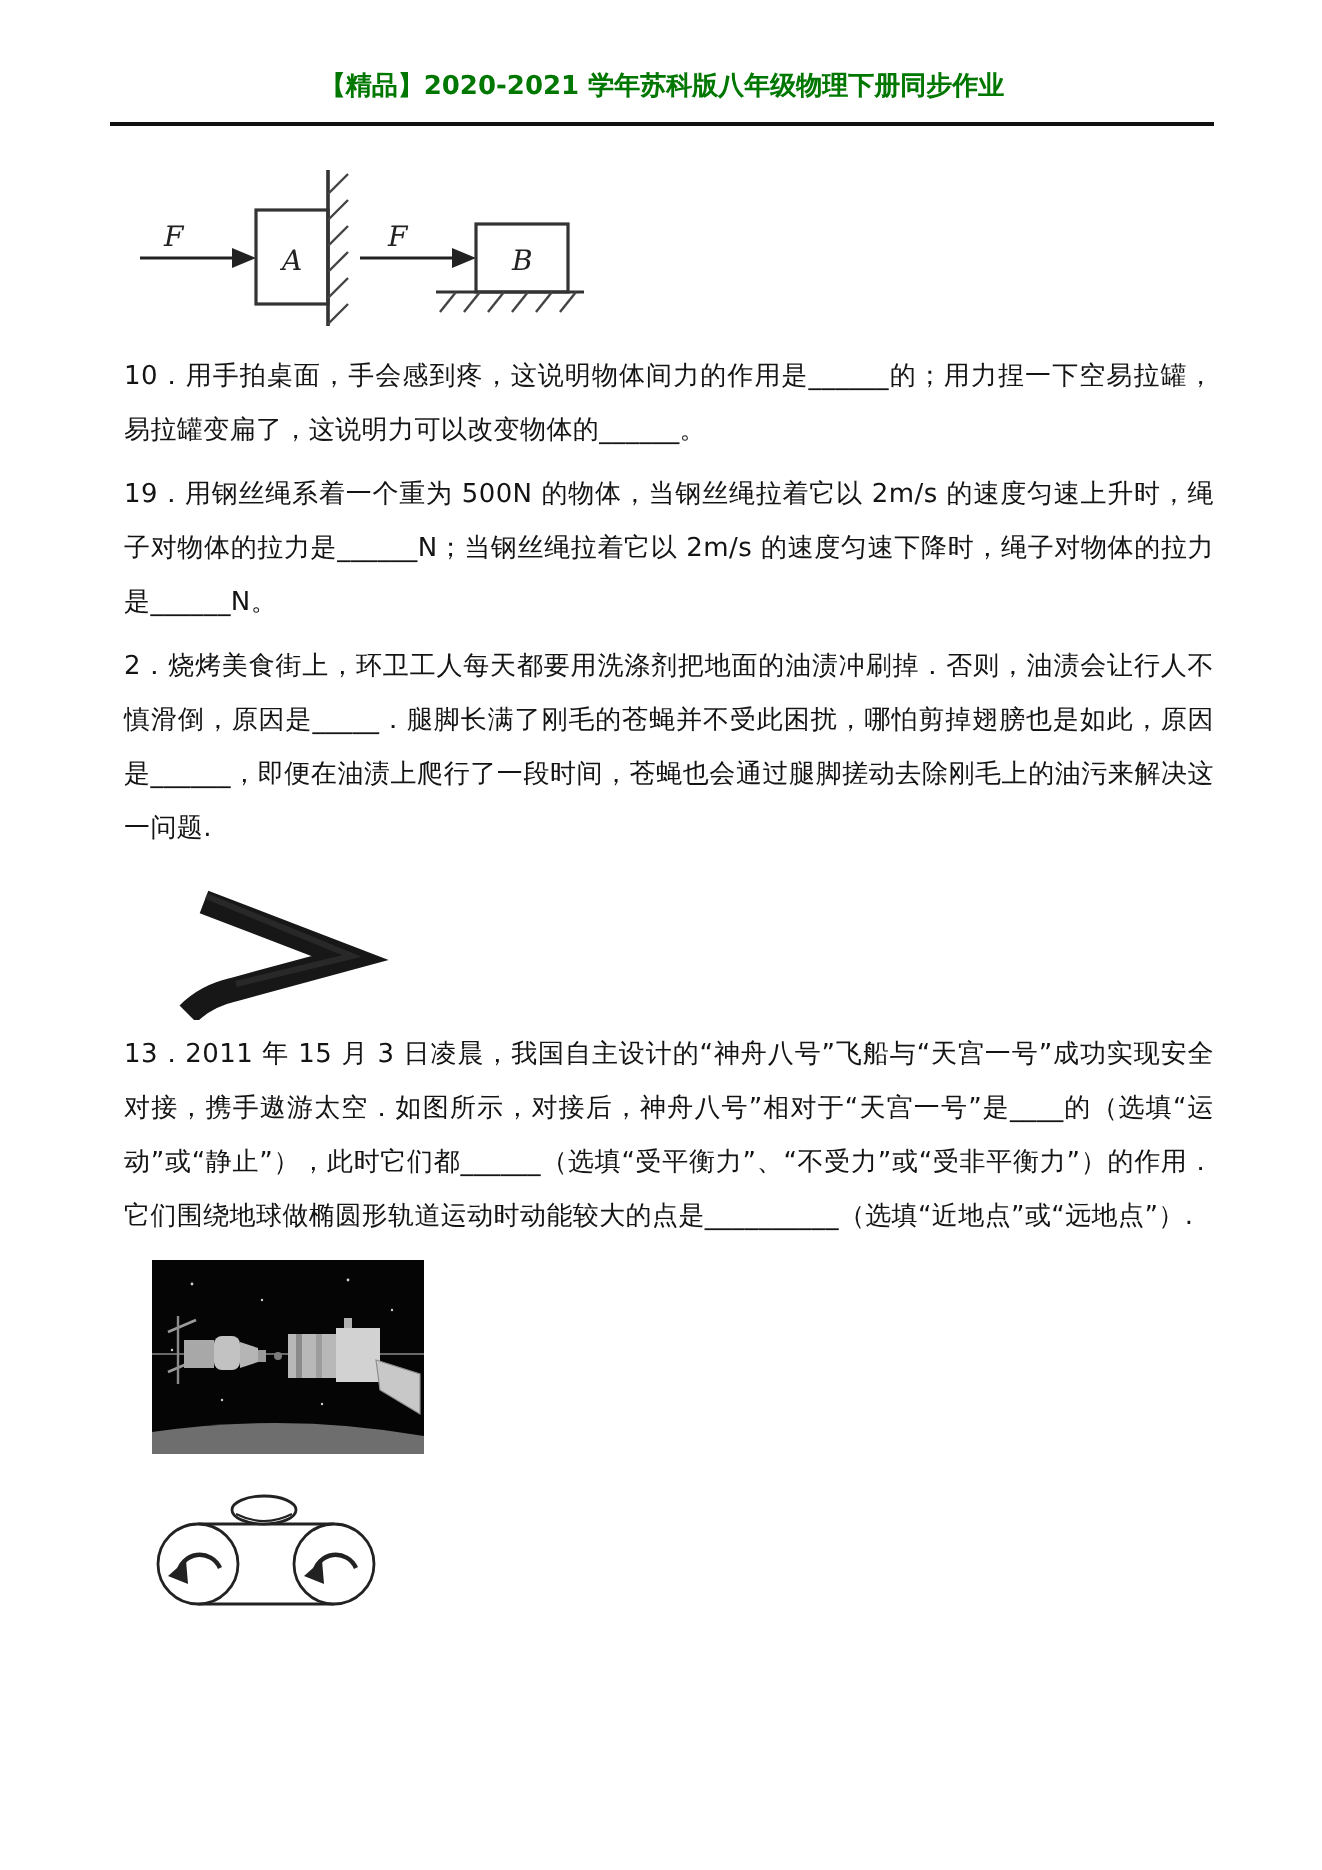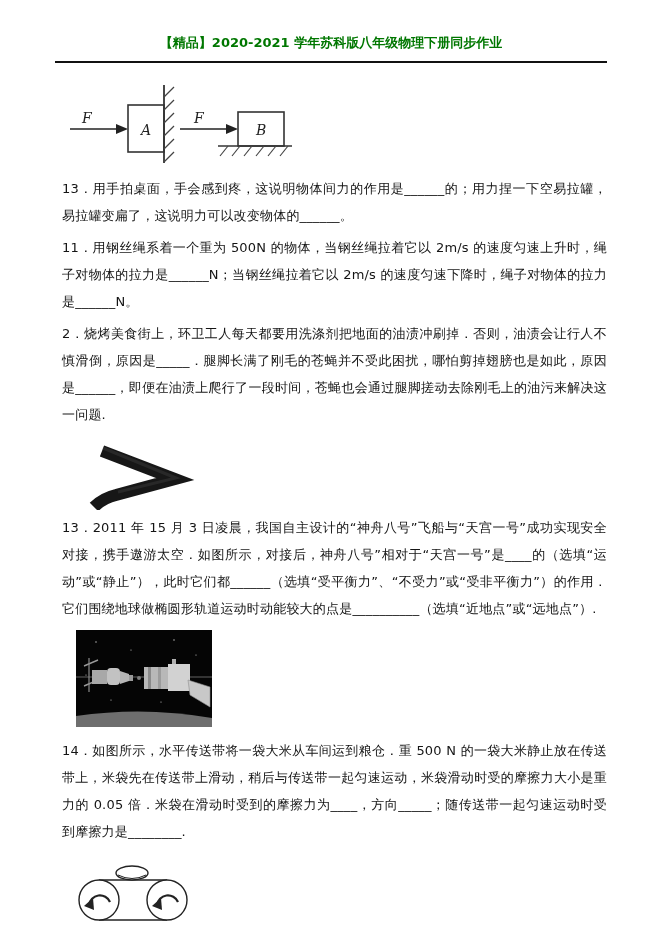--- a/index.html
+++ b/index.html
@@ -64,22 +64,22 @@
           <line x1="160" y1="63" x2="152" y2="73"></line>
           <line x1="172" y1="63" x2="164" y2="73"></line>
           <line x1="184" y1="63" x2="176" y2="73"></line>
           <line x1="196" y1="63" x2="188" y2="73"></line>
           <line x1="208" y1="63" x2="200" y2="73"></line>
           <line x1="220" y1="63" x2="212" y2="73"></line>
         </g>
       </svg>
     </div>
 
-    <p class="q">13．用手拍桌面，手会感到疼，这说明物体间力的作用是______的；用力捏一下空易拉罐，易拉罐变扁了，这说明力可以改变物体的______。</p>
-    <p class="q">11．用钢丝绳系着一个重为 500N 的物体，当钢丝绳拉着它以 2m/s 的速度匀速上升时，绳子对物体的拉力是______N；当钢丝绳拉着它以 2m/s 的速度匀速下降时，绳子对物体的拉力是______N。</p>
+    <p class="q">10．用手拍桌面，手会感到疼，这说明物体间力的作用是______的；用力捏一下空易拉罐，易拉罐变扁了，这说明力可以改变物体的______。</p>
+    <p class="q">19．用钢丝绳系着一个重为 500N 的物体，当钢丝绳拉着它以 2m/s 的速度匀速上升时，绳子对物体的拉力是______N；当钢丝绳拉着它以 2m/s 的速度匀速下降时，绳子对物体的拉力是______N。</p>
     <p class="q">2．烧烤美食街上，环卫工人每天都要用洗涤剂把地面的油渍冲刷掉．否则，油渍会让行人不慎滑倒，原因是_____．腿脚长满了刚毛的苍蝇并不受此困扰，哪怕剪掉翅膀也是如此，原因是______，即便在油渍上爬行了一段时间，苍蝇也会通过腿脚搓动去除刚毛上的油污来解决这一问题.</p>
 
     <div class="fig-mark">
       <svg width="122" height="70" viewBox="0 0 122 70">
         <path d="M 26 11 L 99 39 L 40 55 Q 27 58 18 67" fill="none" stroke="#171717" stroke-width="12" stroke-linejoin="miter" stroke-linecap="butt"></path>
         <path d="M 27 8 L 100 38 L 42 52" fill="none" stroke="#3a3a3a" stroke-width="3" opacity="0.5"></path>
       </svg>
     </div>
 
     <p class="q">13．2011 年 15 月 3 日凌晨，我国自主设计的“神舟八号”飞船与“天宫一号”成功实现安全对接，携手遨游太空．如图所示，对接后，神舟八号”相对于“天宫一号”是____的（选填“运动”或“静止”），此时它们都______（选填“受平衡力”、“不受力”或“受非平衡力”）的作用．它们围绕地球做椭圆形轨道运动时动能较大的点是__________（选填“近地点”或“远地点”）.</p>
@@ -115,21 +115,20 @@
           <rect x="72" y="37" width="3" height="22" fill="#8a8a8a"></rect>
           <rect x="82" y="37" width="3" height="22" fill="#9c9c9c"></rect>
           <rect x="92" y="34" width="22" height="27" fill="#d2d2d2"></rect>
           <rect x="96" y="29" width="4" height="5" fill="#b0b0b0"></rect>
           <polygon points="112,50 134,57 134,77 114,65" fill="#c8c8c8" stroke="#8f8f8f" stroke-width="0.6"></polygon>
         </g>
         <path d="M0,86 Q 68,76 136,88 L136,97 L0,97 Z" fill="#6e6e6e"></path>
       </svg>
     </div>
 
-    <p class="q">14．如图所示，水平传送带将一袋大米从车间运到粮仓．重 500 N 的一袋大米静止放在传送带上，米袋先在传送带上滑动，稍后与传送带一起匀速运动，米袋滑动时受的摩擦力大小是重力的 0.05 倍．米袋在滑动时受到的摩擦力为____，方向_____；随传送带一起匀速运动时受到摩擦力是________.</p>
 
     <div class="fig-belt">
       <svg width="122" height="74" viewBox="0 0 122 74">
         <line x1="27" y1="25" x2="95" y2="25" stroke="#222" stroke-width="1.4"></line>
         <line x1="27" y1="65" x2="95" y2="65" stroke="#222" stroke-width="1.4"></line>
         <circle cx="27" cy="45" r="20" fill="#fff" stroke="#222" stroke-width="1.4"></circle>
         <circle cx="95" cy="45" r="20" fill="#fff" stroke="#222" stroke-width="1.4"></circle>
 
         <g>
           <path d="M 17 50 A 11 11 0 0 1 38 47" fill="none" stroke="#222" stroke-width="2.2"></path>

